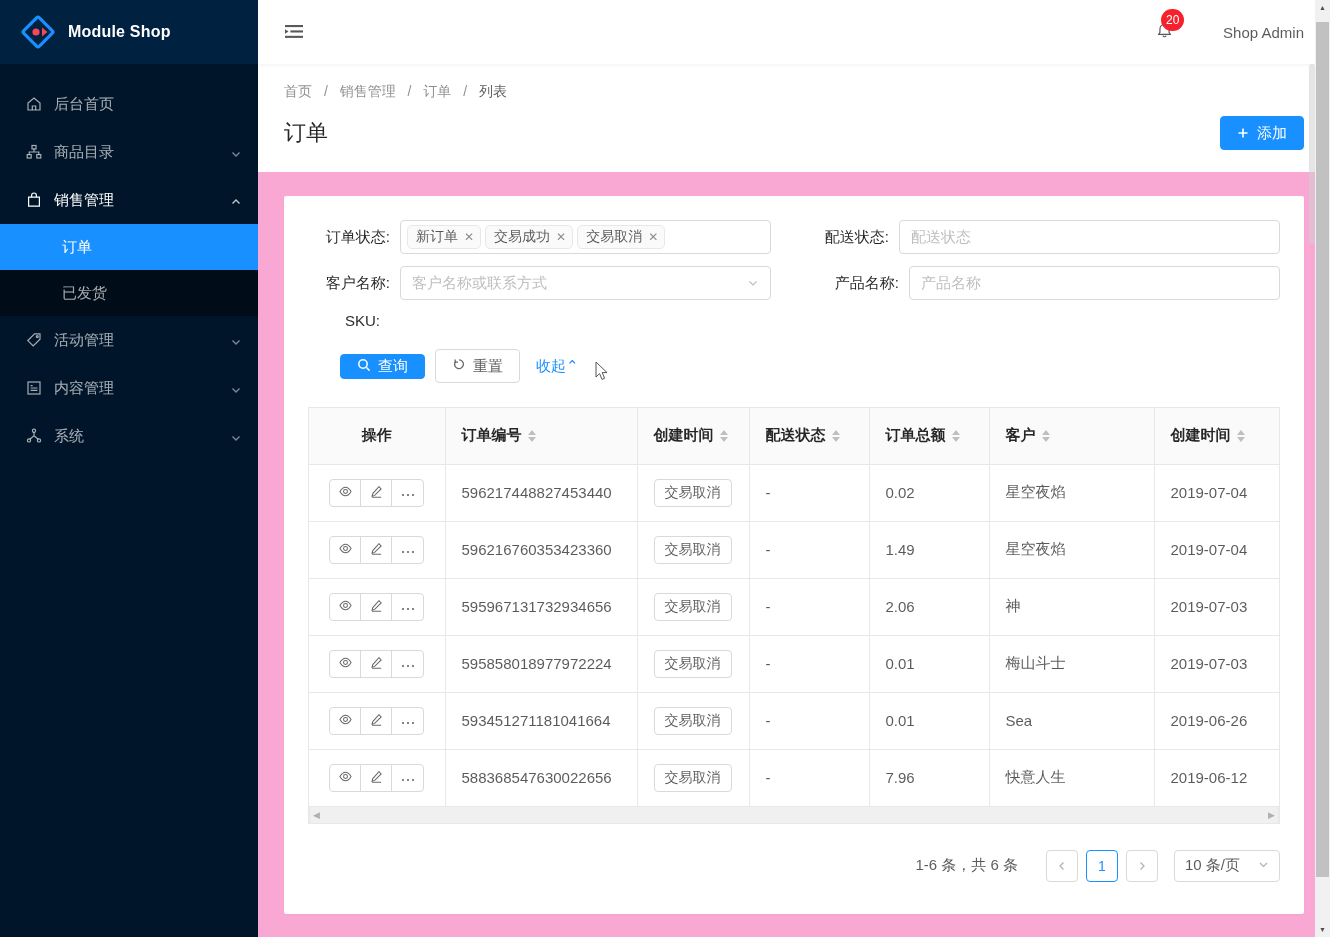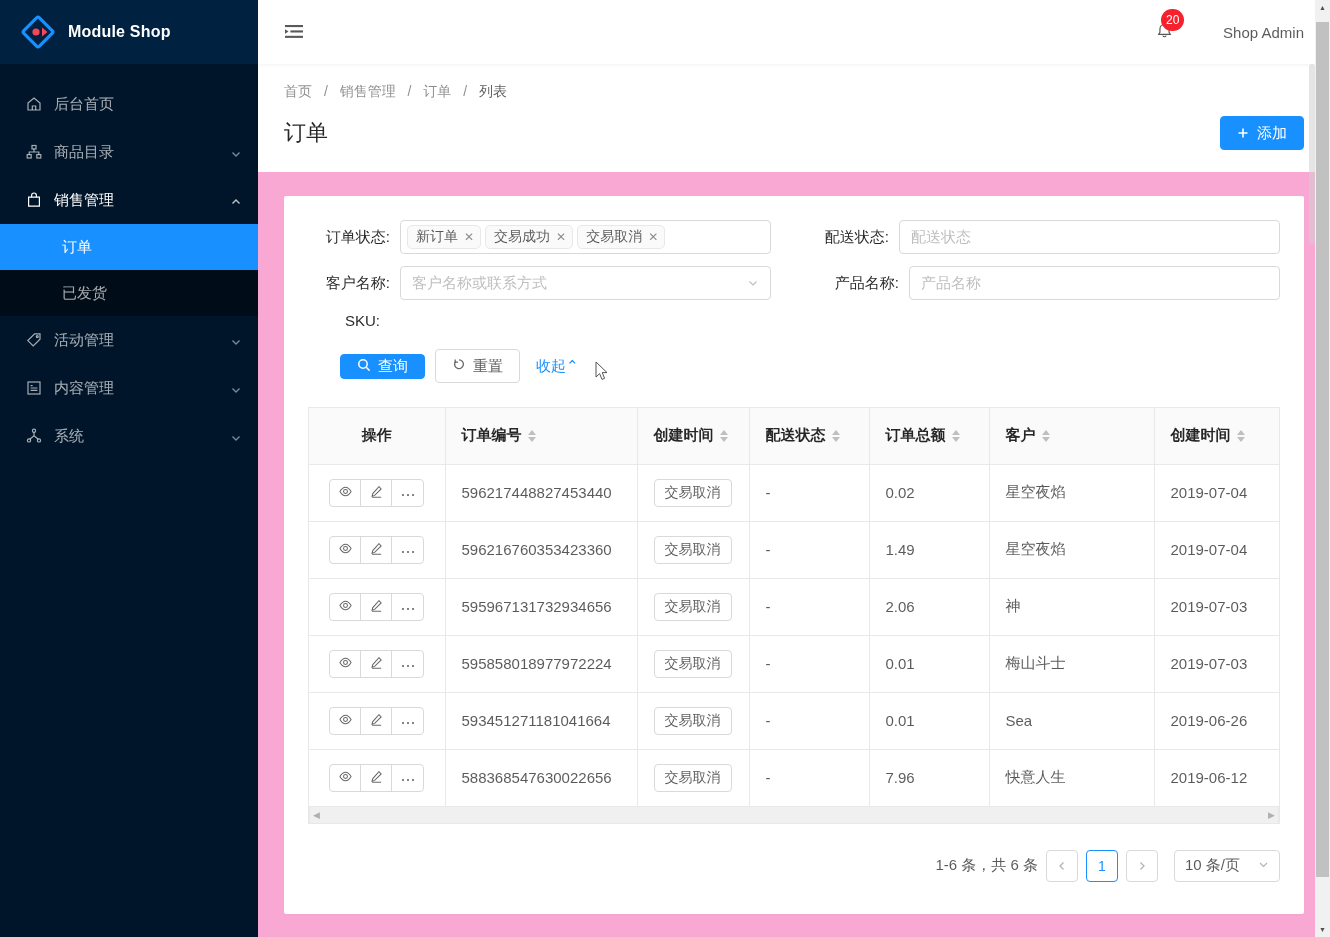--- a/index.html
+++ b/index.html
@@ -199,21 +199,21 @@
     border-top: none; display: flex; align-items: center;
     justify-content: space-between; padding: 0 3px;
   }
   .hscroll .arr { color: #b0b0b0; font-size: 9px; }
 
   
   .pager {
     display: flex; align-items: center; justify-content: flex-end;
     gap: 8px; padding: 26px 0 16px 0;
   }
-  .pager-total { font-size: 15px; color: rgba(0,0,0,0.65); margin-right: 0; }
+  .pager-total { font-size: 15px; color: rgba(0,0,0,0.65); margin-right: 20px; }
   .pg-btn {
     min-width: 32px; height: 32px; border: 1px solid #d9d9d9;
     border-radius: 4px; background: #fff; display: inline-flex;
     align-items: center; justify-content: center; font-size: 14px;
     color: rgba(0,0,0,0.45); cursor: pointer;
     font-family: "Liberation Sans", sans-serif;
   }
   .pg-btn.num { color: rgba(0,0,0,0.65); }
   .pg-btn.num.current { border-color: #1890ff; color: #1890ff; }
   .pg-size {

